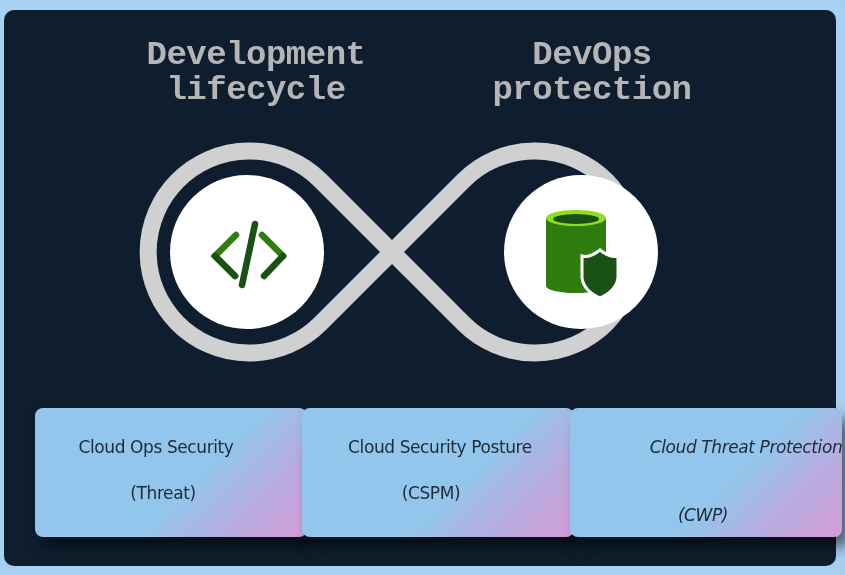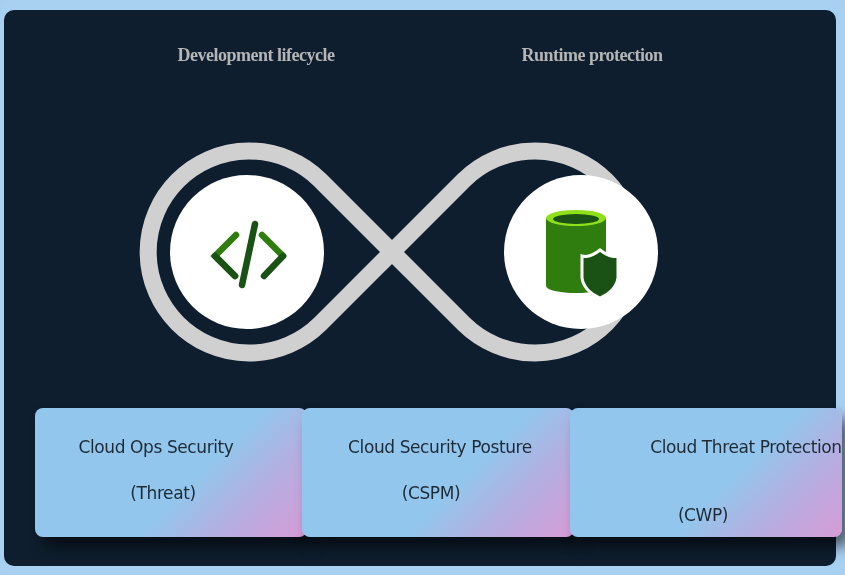--- a/index.html
+++ b/index.html
@@ -10,53 +10,53 @@
   }
   .frame {
     position: absolute; left: 0; top: 0; width: 845px; height: 575px;
     background: #a8d0f0; border-radius: 14px;
   }
   .panel {
     position: absolute; left: 4px; top: 10px; width: 832px; height: 556px;
     background: #0e1e2e; border-radius: 10px;
   }
   .heading {
-    position: absolute; color: #b5b5b5; font-weight: bold; font-size: 18px;
+    position: absolute; color: #b5b5b5; font-weight: bold; font-size: 34px;
     line-height: 35px; text-align: center; width: 260px;
-    font-family: Liberation Serif, serif; letter-spacing: -0.5px;
+    font-family: Liberation Mono, monospace; letter-spacing: -0.5px;
   }
   #h-dev { left: 126px; top: 38px; }
   #h-run { left: 462px; top: 38px; }
   svg.loop { position: absolute; left: 0; top: 0; }
   .card {
     position: absolute; top: 408px; height: 129px; width: 272px;
     border-radius: 8px;
     background: linear-gradient(135deg, #93c6ec 0%, #93c6ec 58%, #b6ade0 78%, #d79bd6 100%);
     box-shadow: 8px 10px 14px rgba(0,0,0,0.55);
     color: #1e2a36; font-size: 17px; font-family: "DejaVu Sans", sans-serif;
   }
   #card-1 { left: 35px; }
   #card-2 { left: 302px; }
-  #card-3 { left: 570px; }
+  #card-3 { left: 570px; font-style: italic; }
   .card .t { position: absolute; left: 4px; right: 0; text-align: center; line-height: 21px; letter-spacing: -0.4px; }
   #card-1 .title { top: 29px; left: -30px; }
   #card-1 .sub { top: 75px; left: -16px; }
   #card-2 .title { top: 29px; }
   #card-2 .sub { top: 75px; left: -14px; }
   #card-3 .title { top: 29px; left: -4px; width: 240px; }
   #card-3 .sub { top: 97px; left: -6px; }
 </style>
 </head>
 <body>
 
 <div class="frame"></div>
 <div class="panel"></div>
 
 <div class="heading" id="h-dev">Development lifecycle</div>
-<div class="heading" id="h-run">Runtime protection</div>
+<div class="heading" id="h-run">DevOps protection</div>
 
 <svg class="loop" width="845" height="575" viewBox="0 0 845 575">
 
   <path d="M 392 252
            L 320 180
            A 101 101 0 1 0 320 324
            L 392 252
            L 464 180
            A 101 101 0 1 1 464 324
            L 392 252 Z" fill="none" stroke="#d0d0d0" stroke-width="17" stroke-linejoin="round"></path>

